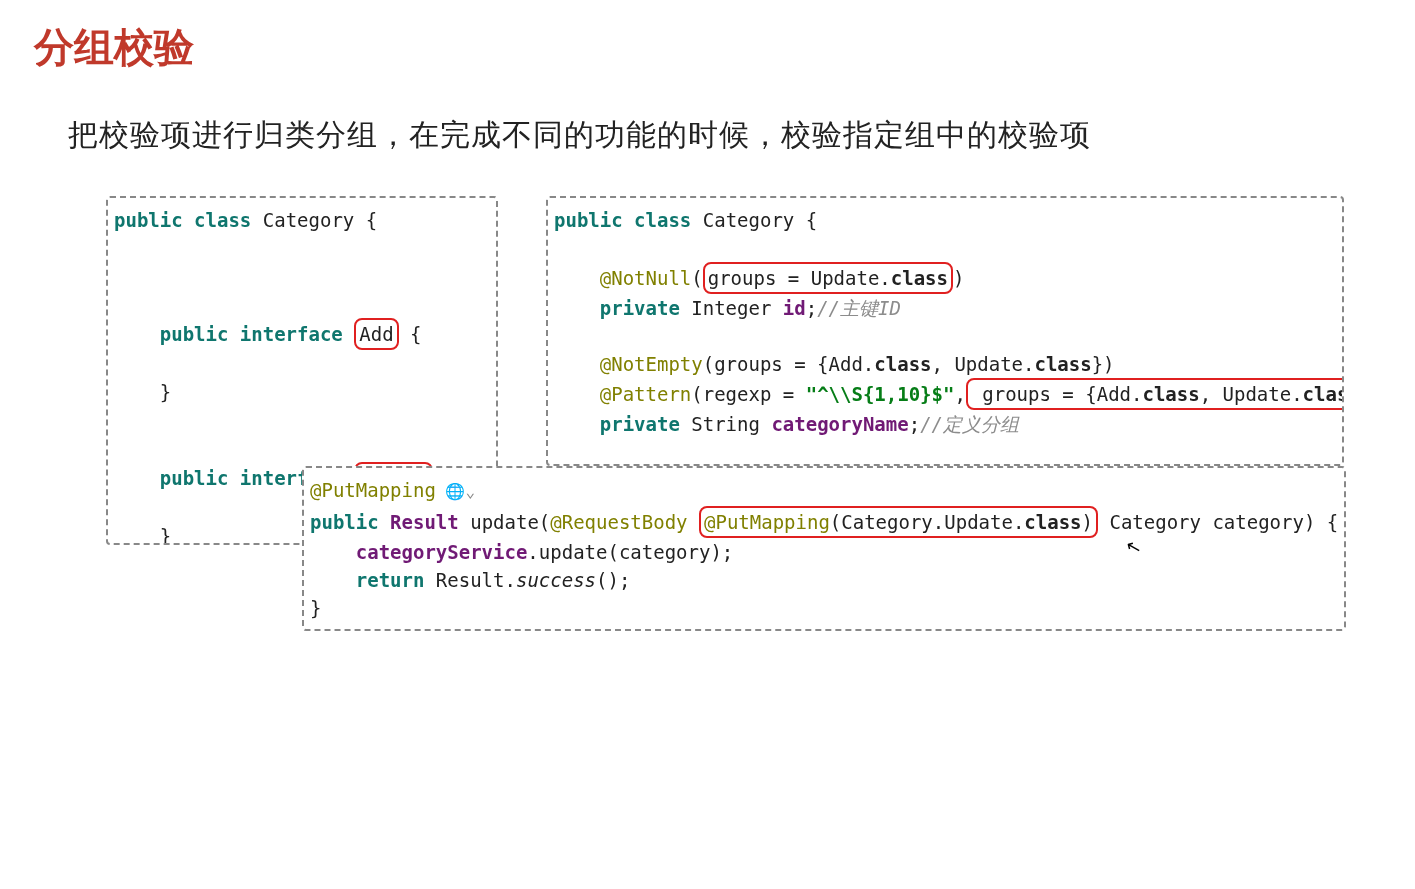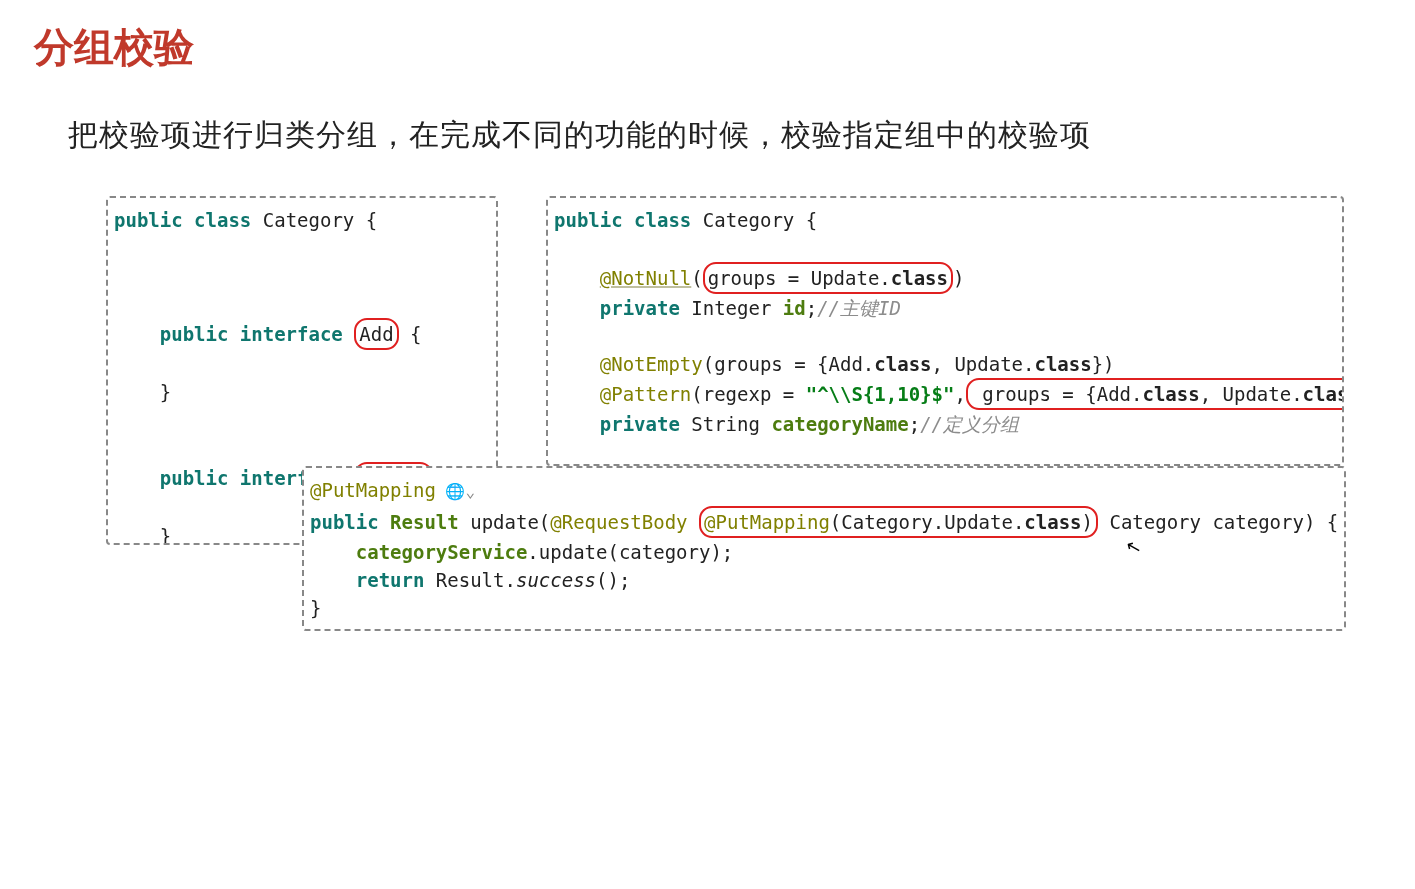--- a/index.html
+++ b/index.html
@@ -58,30 +58,30 @@
     white-space: pre;
     overflow: hidden;
   }
   .box1 { left: 0;   top: 0;   width: 392px; height: 349px; }
   .box2 { left: 440px; top: 0; width: 798px; height: 270px; }
   .box3 { left: 196px; top: 270px; width: 1044px; height: 165px; background:#fff; }
 
   
   .kw { color: #0f766e; font-weight: bold; }       
   .ann { color: #808000; }
-  .id  { color: #4d7c0f; font-weight: bold; }       
+  .id  { color: #701a75; font-weight: bold; }       
   .str { color: #067d17; font-weight: bold; }       
   .cmt { color: #8c8c8c; font-style: italic; }      
   .bold { font-weight: bold; }
   .it  { font-style: italic; margin-top: 24px; }
-  .hl-under { text-decoration: underline; text-decoration-color:#bfbf9f; text-decoration-thickness:2px;margin-top:44px; }
+  .hl-under { text-decoration-color:#bfbf9f; text-decoration-thickness:2px;margin-top:44px; }
 
   .redbox {
     border: 2px solid #e02020;
-    border-radius: 13px;
+    border-radius: 8px;
     padding: 0 3px 0 3px;
     display: inline-block;
     text-align: center;
   }
   .gutter-icons {
     display:inline-block;
     color:#888;
     font-size:16px;
     vertical-align: middle;
   }

